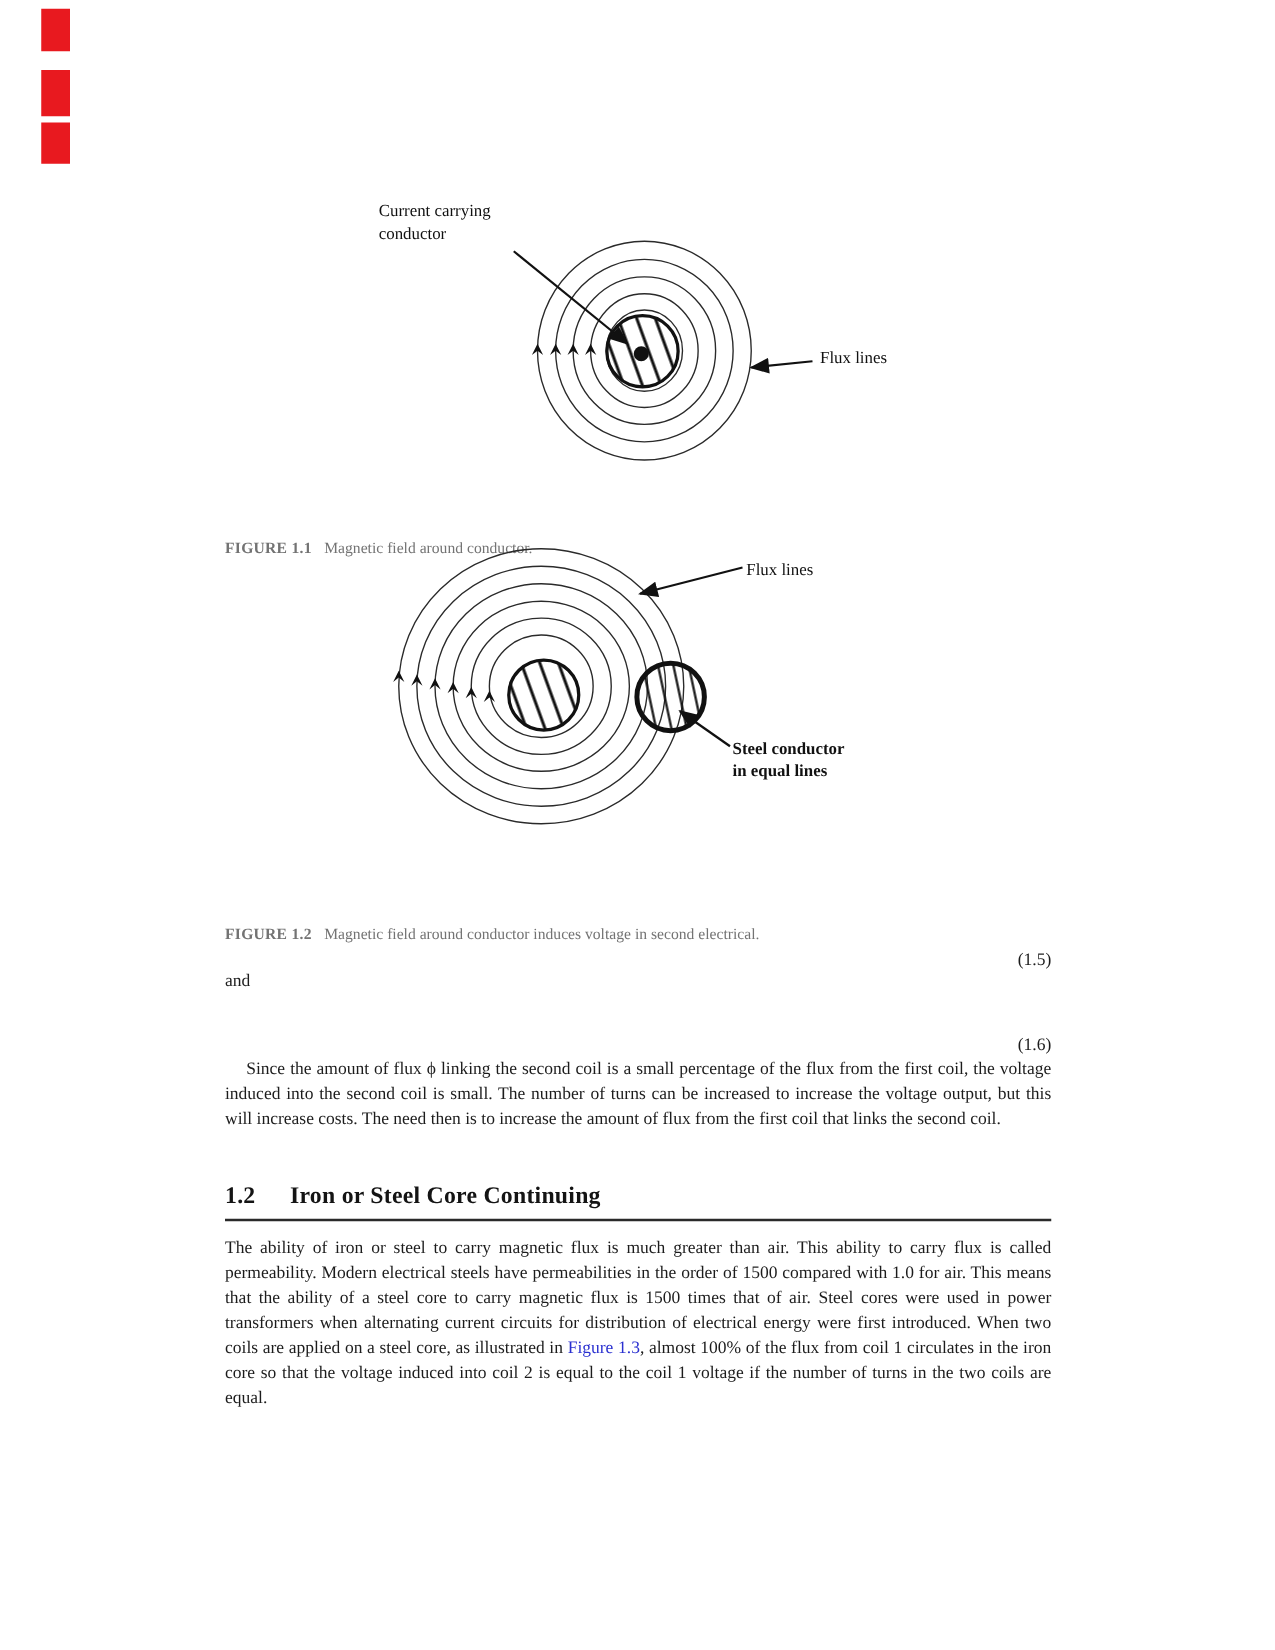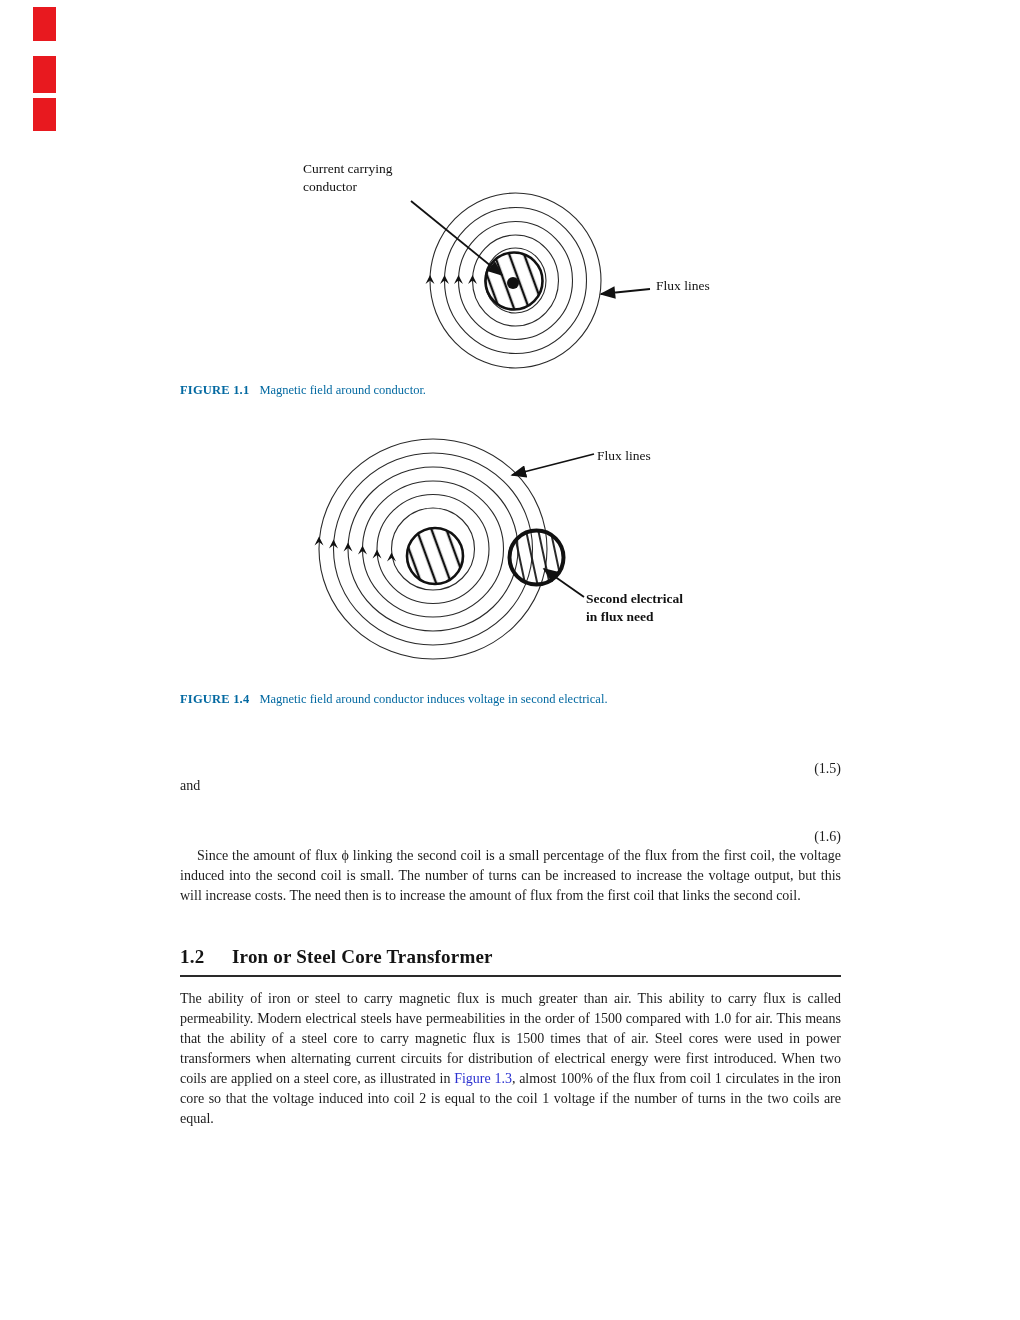--- a/index.html
+++ b/index.html
@@ -17,21 +17,21 @@
   .mark2{top:56px;height:37px;}
   .mark3{top:98px;height:33px;}
   
   .fig-label{
     position:absolute;
     font-size:13.5px;line-height:18px;color:#111;
   }
   
   .caption{
     position:absolute;left:180px;width:680px;
-    font-size:12.5px;color:#0369a1;
+    font-size:12.5px;color:#737373;margin-top:48px;
   }
   .caption b{font-weight:bold;letter-spacing:.2px;}
   .caption .cap-text{margin-left:10px;}
   
   .eq-row{
     position:absolute;left:180px;width:661px;height:20px;
     font-size:14px;
   }
   .eq-body{position:absolute;left:0;right:0;text-align:center;}
   .eq-num{position:absolute;right:0;top:16px;}
@@ -105,22 +105,22 @@
     <line class="leader" x1="231" y1="53" x2="322" y2="127" marker-end="url(#ah)"></line>
     <line class="leader" x1="470" y1="141" x2="421" y2="146" marker-end="url(#ah)"></line>
   </svg>
 
   <div class="caption" style="top:383px;">
     <b>FIGURE 1.1</b><span class="cap-text">Magnetic field around conductor.</span>
   </div>
 
   <div class="fig-label" style="left:597px;top:447px;">Flux lines</div>
   <div class="fig-label" style="left:586px;top:590px;font-weight:bold;">
-    <div>Second electrical</div>
-    <div>in flux need</div>
+    <div>Steel conductor</div>
+    <div>in equal lines</div>
   </div>
 
   <svg style="left:180px;top:432px;" width="680" height="256" viewBox="0 0 680 256">
     <defs>
       <pattern id="hatch2" width="14" height="14" patternUnits="userSpaceOnUse" patternTransform="rotate(-20)">
         <line x1="7" y1="-2" x2="7" y2="16" stroke="#111" stroke-width="2.4"></line>
       </pattern>
       <pattern id="hatch3" width="12" height="12" patternUnits="userSpaceOnUse" patternTransform="rotate(-12)">
         <line x1="6" y1="-2" x2="6" y2="14" stroke="#111" stroke-width="1.8"></line>
       </pattern>
@@ -149,36 +149,36 @@
 
     <circle cx="255" cy="124" r="28" fill="url(#hatch2)" stroke="#111" stroke-width="2.6"></circle>
 
     <circle cx="356.5" cy="125.5" r="27" fill="url(#hatch3)" stroke="#111" stroke-width="4"></circle>
 
     <line class="leader" x1="414" y1="22" x2="332" y2="43" marker-end="url(#ah2)"></line>
     <line class="leader" x1="404" y1="165" x2="364" y2="137" marker-end="url(#ah2)"></line>
   </svg>
 
   <div class="caption" style="top:692px;">
-    <b>FIGURE 1.4</b><span class="cap-text">Magnetic field around conductor induces voltage in second electrical.</span>
+    <b>FIGURE 1.2</b><span class="cap-text">Magnetic field around conductor induces voltage in second electrical.</span>
   </div>
 
   <div class="eq-row" style="top:745px;">
     <span class="eq-num">(1.5)</span>
   </div>
 
   <div class="connector" style="top:778px;">and</div>
 
   <div class="eq-row" style="top:813px;">
     <span class="eq-num">(1.6)</span>
   </div>
 
   <div class="para indent" style="top:846px;">Since the amount of flux ϕ linking the second coil is a small percentage of the flux from the first coil, the voltage induced into the second coil is small. The number of turns can be increased to increase the voltage output, but this will increase costs. The need then is to increase the amount of flux from the first coil that links the second coil.</div>
 
   <div class="section-head">
-    <span class="sec-num">1.2</span><span>Iron or Steel Core Transformer</span>
+    <span class="sec-num">1.2</span><span>Iron or Steel Core Continuing</span>
   </div>
   <div class="head-rule"></div>
 
   <div class="para" style="top:989px;"><span>The ability of iron or steel to carry magnetic flux is much greater than air. This ability to carry flux is called permeability. Modern electrical steels have permeabilities in the order of 1500 compared with 1.0 for air. This means that the ability of a steel core to carry magnetic flux is 1500 times that of air. Steel cores were used in power transformers when alternating current circuits for distribution of electrical energy were first introduced. When two coils are applied on a steel core, as illustrated in </span><a class="fig-link">Figure 1.3</a><span>, almost 100% of the flux from coil 1 circulates in the iron core so that the voltage induced into coil 2 is equal to the coil 1 voltage if the number of turns in the two coils are equal.</span></div>
 
 
 </div>
 
 </body></html>

